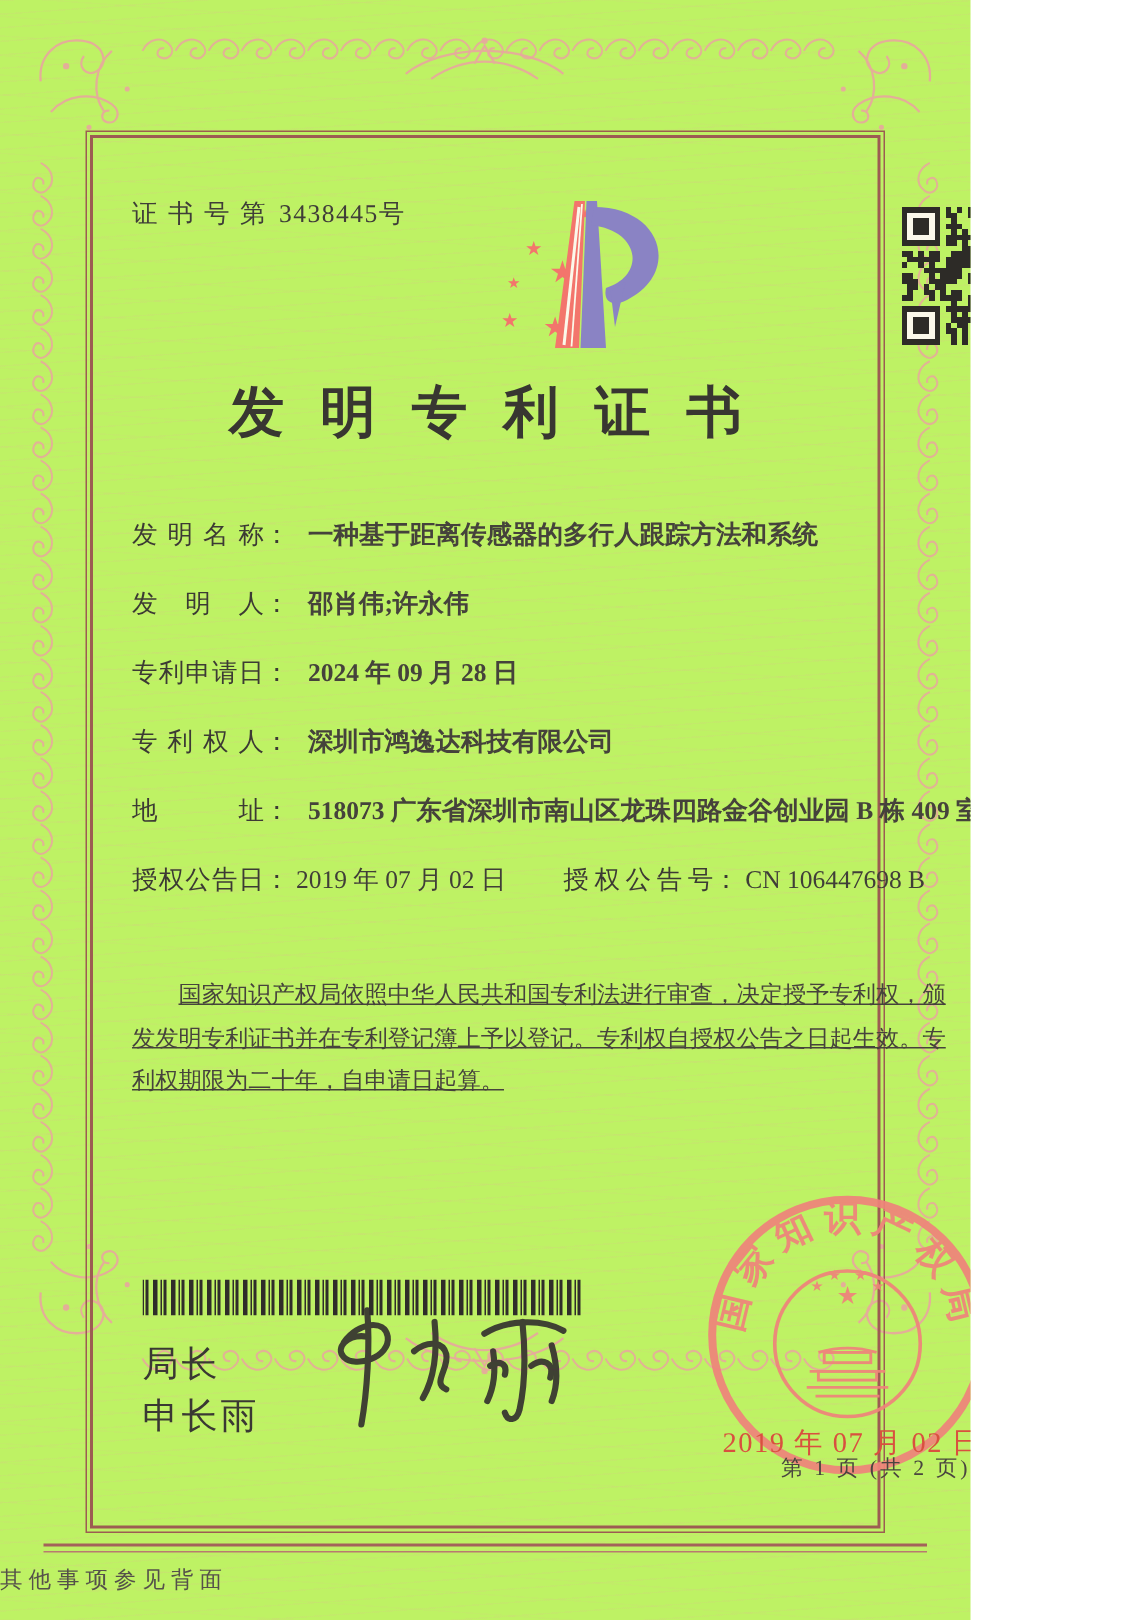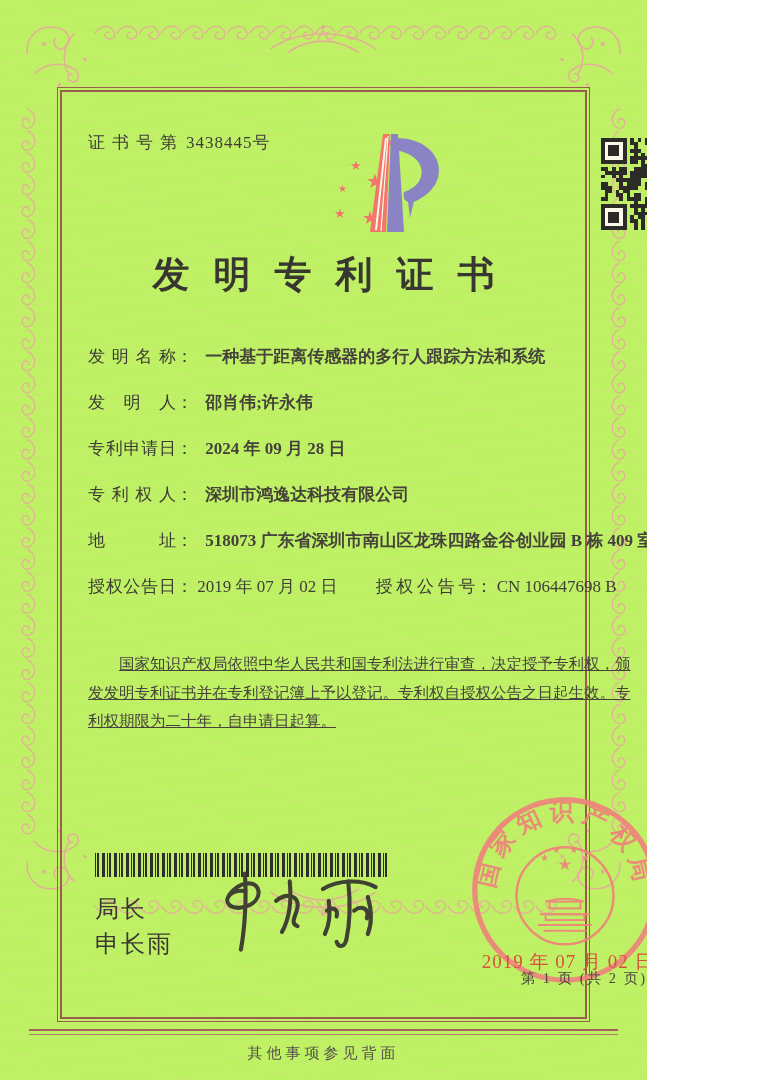--- a/index.html
+++ b/index.html
@@ -66,21 +66,21 @@
   }
   .page-info{
     position:absolute; left:0; top:969px; width:100%; text-align:right;
     font-size:14.5px; letter-spacing:2px; color:#4a463f;
   }
   .bottom-rule{
     position:absolute; left:29px; right:29px; top:1029px; height:3px;
     border-top:2px solid #a3625a; border-bottom:1px solid #b87a70;
   }
   .back-note{
-    position:absolute; left:0; top:1044px; width:100%; text-align:center;
+    position:absolute; left:0; top:1044px; width:100%; text-align:left;
     font-size:15px; letter-spacing:4px; color:#55514a;
   }
 </style>
 </head>
 <body>
 
 <div class="page">
 
   <div class="texture"></div>
 

